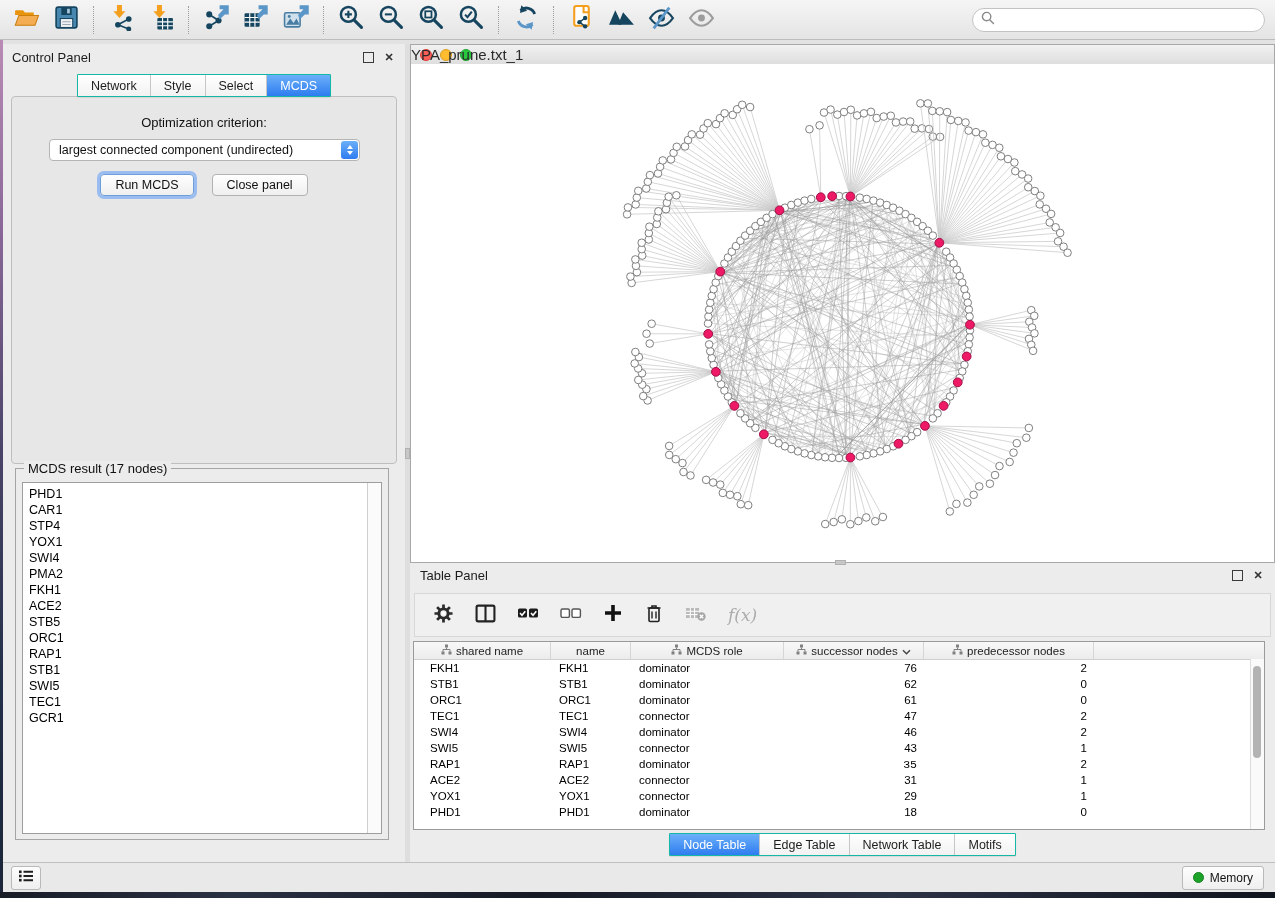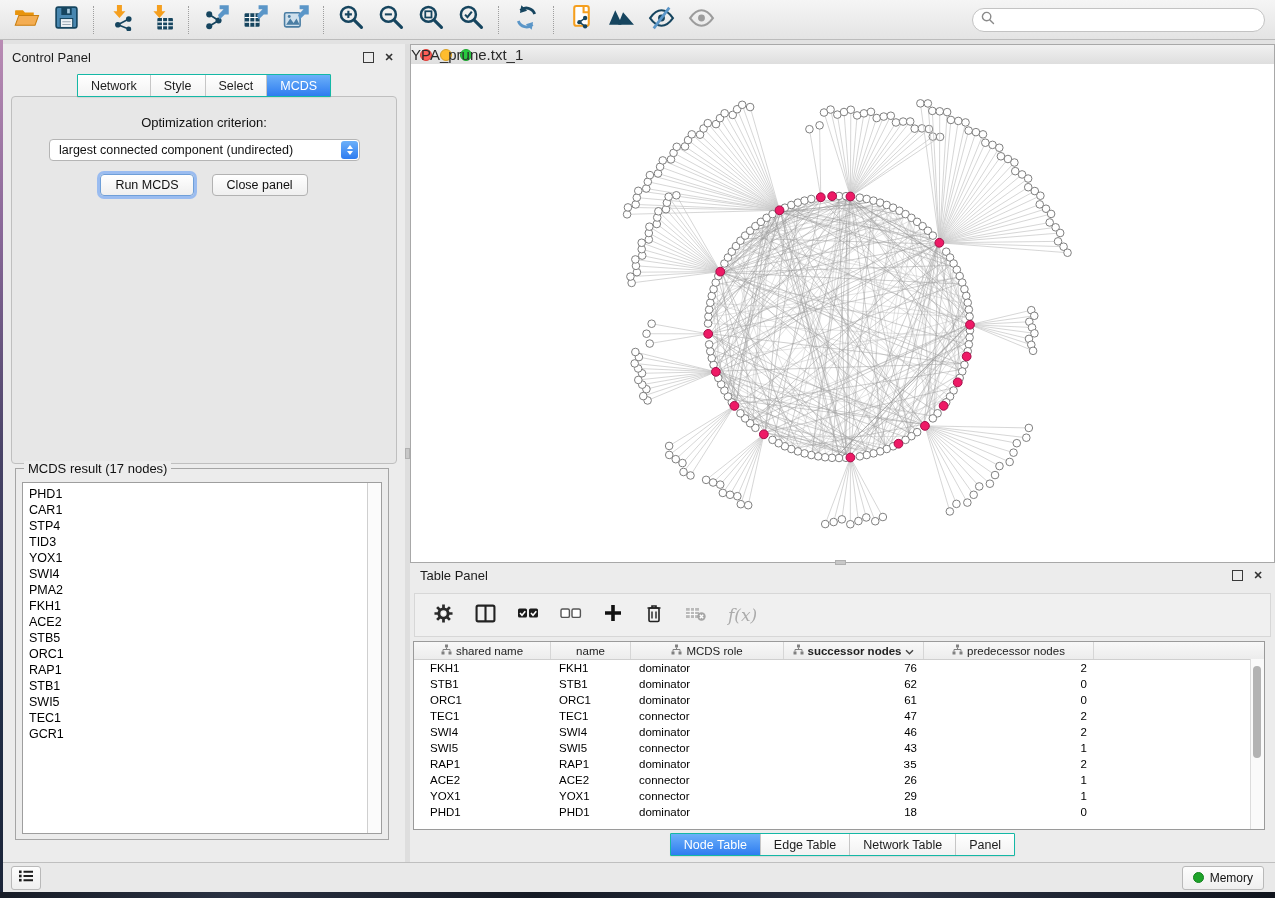--- a/index.html
+++ b/index.html
@@ -318,21 +318,20 @@
           <button class="btn">Close panel</button>
         </div>
       </div>
       <div class="groupbox">
         <span class="gtitle">MCDS result (17 nodes)</span>
         <div class="mcds-list">
           <div class="mcds-inner" id="mcds-items">
               <div class="mcds-item">PHD1</div>
               <div class="mcds-item">CAR1</div>
               <div class="mcds-item">STP4</div>
-              <div class="mcds-item">TID3</div>
               <div class="mcds-item">YOX1</div>
               <div class="mcds-item">SWI4</div>
               <div class="mcds-item">PMA2</div>
               <div class="mcds-item">FKH1</div>
               <div class="mcds-item">ACE2</div>
               <div class="mcds-item">STB5</div>
               <div class="mcds-item">ORC1</div>
               <div class="mcds-item">RAP1</div>
               <div class="mcds-item">STB1</div>
               <div class="mcds-item">SWI5</div>
@@ -1154,21 +1153,21 @@
               <span><svg width="11" height="11" viewBox="0 0 11 11">
                   <g fill="#808080">
                     <rect x="4" y="0.5" width="3" height="3"></rect>
                     <rect x="0.5" y="7.5" width="3" height="3"></rect>
                     <rect x="7.5" y="7.5" width="3" height="3"></rect>
                   </g>
                   <path d="M5.5 3.5v2M2 7.5V5.5h7v2" stroke="#808080" fill="none"></path>
                 </svg></span>
               <span>MCDS role</span>
             </div>
-            <div class="th" style="width: 140px; font-weight: bold;">
+            <div class="th" style="width: 140px;">
               <span><svg width="11" height="11" viewBox="0 0 11 11">
                   <g fill="#808080">
                     <rect x="4" y="0.5" width="3" height="3"></rect>
                     <rect x="0.5" y="7.5" width="3" height="3"></rect>
                     <rect x="7.5" y="7.5" width="3" height="3"></rect>
                   </g>
                   <path d="M5.5 3.5v2M2 7.5V5.5h7v2" stroke="#808080" fill="none"></path>
                 </svg></span>
               <span>successor nodes</span>
               <span><svg width="9" height="6" viewBox="0 0 9 6">
@@ -1235,21 +1234,21 @@
               <div class="td" style="width: 137px; padding-left: 16px;">RAP1</div>
               <div class="td" style="width: 80px; padding-left: 8px;">RAP1</div>
               <div class="td" style="width: 153px; padding-left: 8px;">dominator</div>
               <div class="td num" style="width: 140px; padding-left: 0px; font-family: Liberation Mono, monospace;">35</div>
               <div class="td num" style="width: 170px; padding-left: 0px;">2</div>
             </div>
             <div class="trow">
               <div class="td" style="width: 137px; padding-left: 16px;">ACE2</div>
               <div class="td" style="width: 80px; padding-left: 8px;">ACE2</div>
               <div class="td" style="width: 153px; padding-left: 8px;">connector</div>
-              <div class="td num" style="width: 140px; padding-left: 0px;">26</div>
+              <div class="td num" style="width: 140px; padding-left: 0px;">31</div>
               <div class="td num" style="width: 170px; padding-left: 0px;">1</div>
             </div>
             <div class="trow">
               <div class="td" style="width: 137px; padding-left: 16px;">YOX1</div>
               <div class="td" style="width: 80px; padding-left: 8px;">YOX1</div>
               <div class="td" style="width: 153px; padding-left: 8px;">connector</div>
               <div class="td num" style="width: 140px; padding-left: 0px;">29</div>
               <div class="td num" style="width: 170px; padding-left: 0px;">1</div>
             </div>
             <div class="trow">
@@ -1263,21 +1262,21 @@
         <div class="tscroll">
             <div class="thumb"></div>
           </div>
       </div>
 
       <div class="tp-tabs">
         <div class="seg" id="table-tabs">
             <div class="tab active">Node Table</div>
             <div class="tab">Edge Table</div>
             <div class="tab">Network Table</div>
-            <div class="tab">Panel</div>
+            <div class="tab">Motifs</div>
           </div>
       </div>
     </div>
   </div>
 
   <div class="statusbar">
     <span class="sq-btn">
         <span>
       <svg width="18" height="16" viewBox="0 0 18 16">
             <g fill="#1e1e1e">

